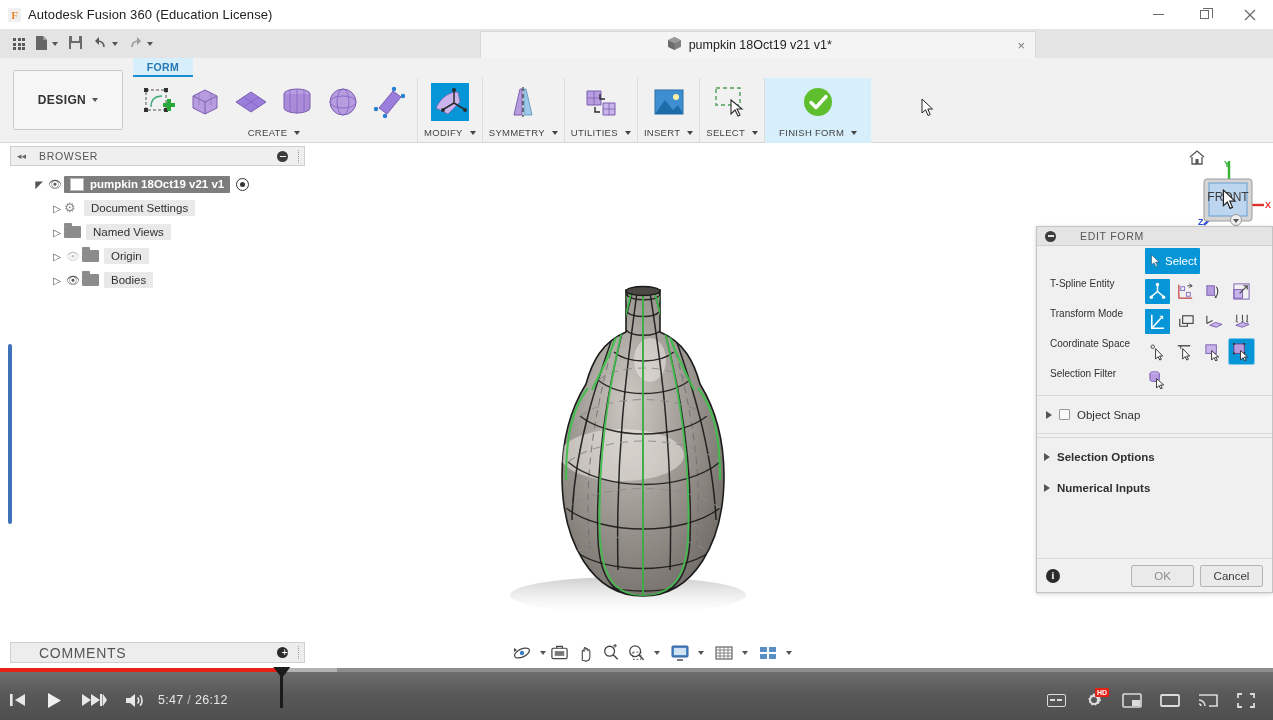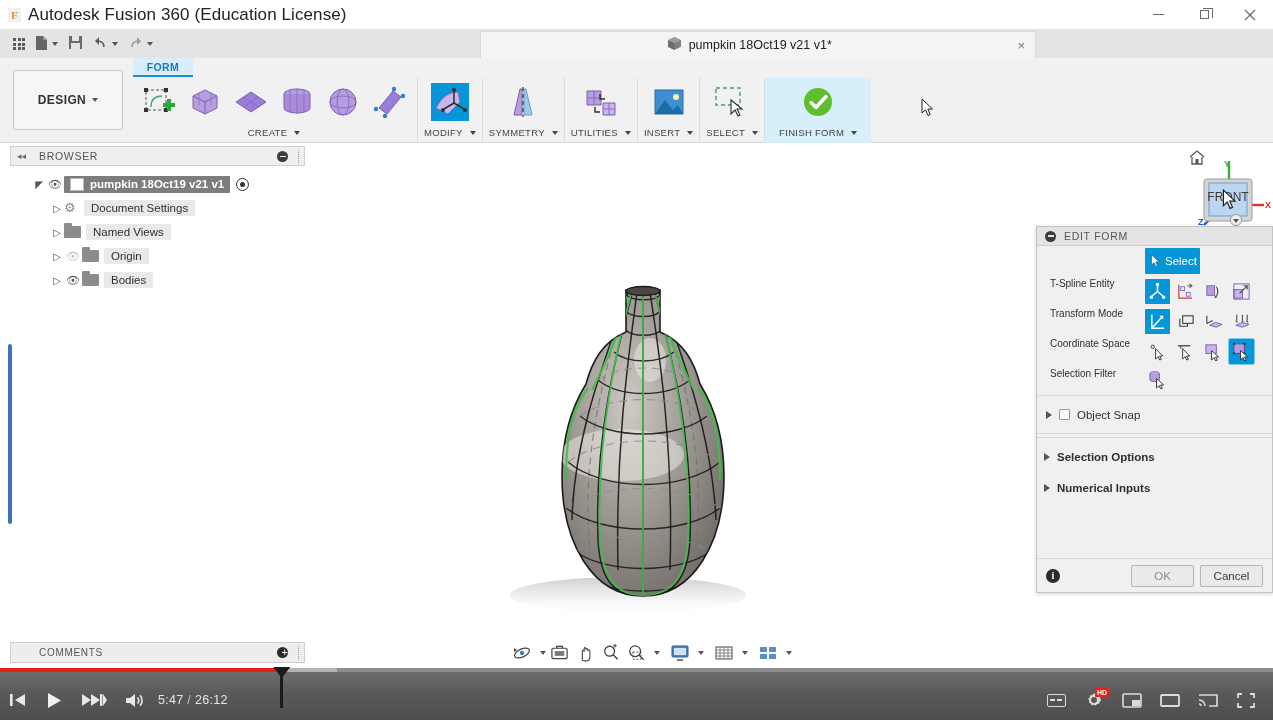--- a/index.html
+++ b/index.html
@@ -15,21 +15,21 @@
   #titlebar{
     position:absolute; left:0; top:0; width:1273px; height:30px;
     background:#ffffff; border-bottom:1px solid #e3e3e3;
     display:flex; align-items:center;
   }
   #titlebar .app-icon{
     width:13px;height:14px;margin-left:8px;margin-right:7px;
     background:#f0f0f0; color:#e8872a; font-weight:bold; font-size:11px;
     line-height:14px; text-align:center; font-family:"Liberation Serif",serif;
   }
-  #titlebar .app-title{ font-size:17px; color:#222; letter-spacing:.1px;}
+  #titlebar .app-title{ font-size:13px; color:#222; letter-spacing:.1px;}
   #win-controls{ margin-left:auto; display:flex; height:30px;}
   #win-controls div{
     width:46px;height:30px;display:flex;align-items:center;justify-content:center;
     color:#6b6b6b; font-size:13px;
   }
   .wc-min{ width:11px;height:1px;background:#6b6b6b;display:block;}
   .wc-max{ width:9px;height:9px;border:1px solid #6b6b6b;display:block;position:relative;}
   .wc-max:after{content:"";position:absolute;left:2px;top:-3px;width:9px;height:9px;border:1px solid #6b6b6b;border-bottom:none;border-left:none;}
   
   #qbar{
@@ -118,21 +118,21 @@
   #editform{
     position:absolute;left:1036px;top:226px;width:237px;height:367px;
     background:#f0f0f0;border:1px solid #c4c4c4;
     box-shadow:0 1px 4px rgba(0,0,0,.18);
   }
   #ef-head{ height:19px;background:#e4e4e4;border-bottom:1px solid #cfcfcf;
             display:flex;align-items:center;}
   #ef-head .dot{ width:11px;height:11px;border-radius:50%;background:#3c3c3c;margin-left:8px;
                  display:flex;align-items:center;justify-content:center;}
   #ef-head .dot:before{content:"";width:6px;height:1.5px;background:#e4e4e4;}
-  #ef-head .t{ font-size:10.5px;color:#555;letter-spacing:.7px;margin-left:8px;}
+  #ef-head .t{ font-size:10.5px;color:#555;letter-spacing:.7px;margin-left:24px;}
   .ef-row{ display:flex;align-items:center;height:30px;padding-left:13px;}
   .ef-row .lbl{ width:95px;font-size:10px;color:#2f2f2f;margin-top:44px;}
   .ef-icons{ display:flex;gap:3px;}
   .ef-ic{ width:25px;height:25px;display:flex;align-items:center;justify-content:center;
           border-radius:1px;background:transparent;}
   .ef-ic.on{ background:#0696d7;}
   .ef-ic.sel{ background:#0696d7; outline:1px solid #7ec9ea;}
   #ef-select{ background:#0696d7;color:#fff;height:26px;width:55px;display:flex;align-items:center;
               gap:4px;padding-left:5px;font-size:11.5px;border-radius:1px;}
   .ef-sep{ height:1px;background:#d8d8d8;margin:3px 0;}
@@ -147,21 +147,21 @@
            font-size:11.5px;color:#8d8d8d;display:flex;align-items:center;justify-content:center;}
   .ef-btn.cancel{ color:#3a3a3a; margin-left:6px;}
   #ef-info{ width:14px;height:14px;border-radius:50%;background:#2b2b2b;color:#fff;
             font-size:10px;font-weight:bold;display:flex;align-items:center;justify-content:center;
             font-family:"Liberation Serif",serif;}
   
   #comments{
     position:absolute;left:10px;top:642px;width:295px;height:21px;
     background:#ededed;border:1px solid #cfcfcf;display:flex;align-items:center;
   }
-  #comments .t{font-size:10px;color:#555;letter-spacing:.7px;margin-left:28px;}
+  #comments .t{font-size:14px;color:#555;letter-spacing:.7px;margin-left:28px;}
   #comments .dot{position:absolute;right:16px;top:4px;width:11px;height:11px;border-radius:50%;
                  background:#2b2b2b;display:flex;align-items:center;justify-content:center;}
   #comments .dot:before{content:"";width:7px;height:7px;color:#fff;font-size:9px;}
   #comments .plus{color:#fff;font-size:11px;line-height:11px;}
   #comments .grip{position:absolute;right:4px;top:3px;width:2px;height:13px;border-left:1px dotted #999;}
   
   #navbar{ position:absolute;left:509px;top:641px;width:252px;height:24px;
            display:flex;align-items:center;gap:1px;}
   .nbtn{ height:24px;display:flex;align-items:center;justify-content:center;padding:0 3px;}
   #navbar .caret{border-top-color:#555;}

